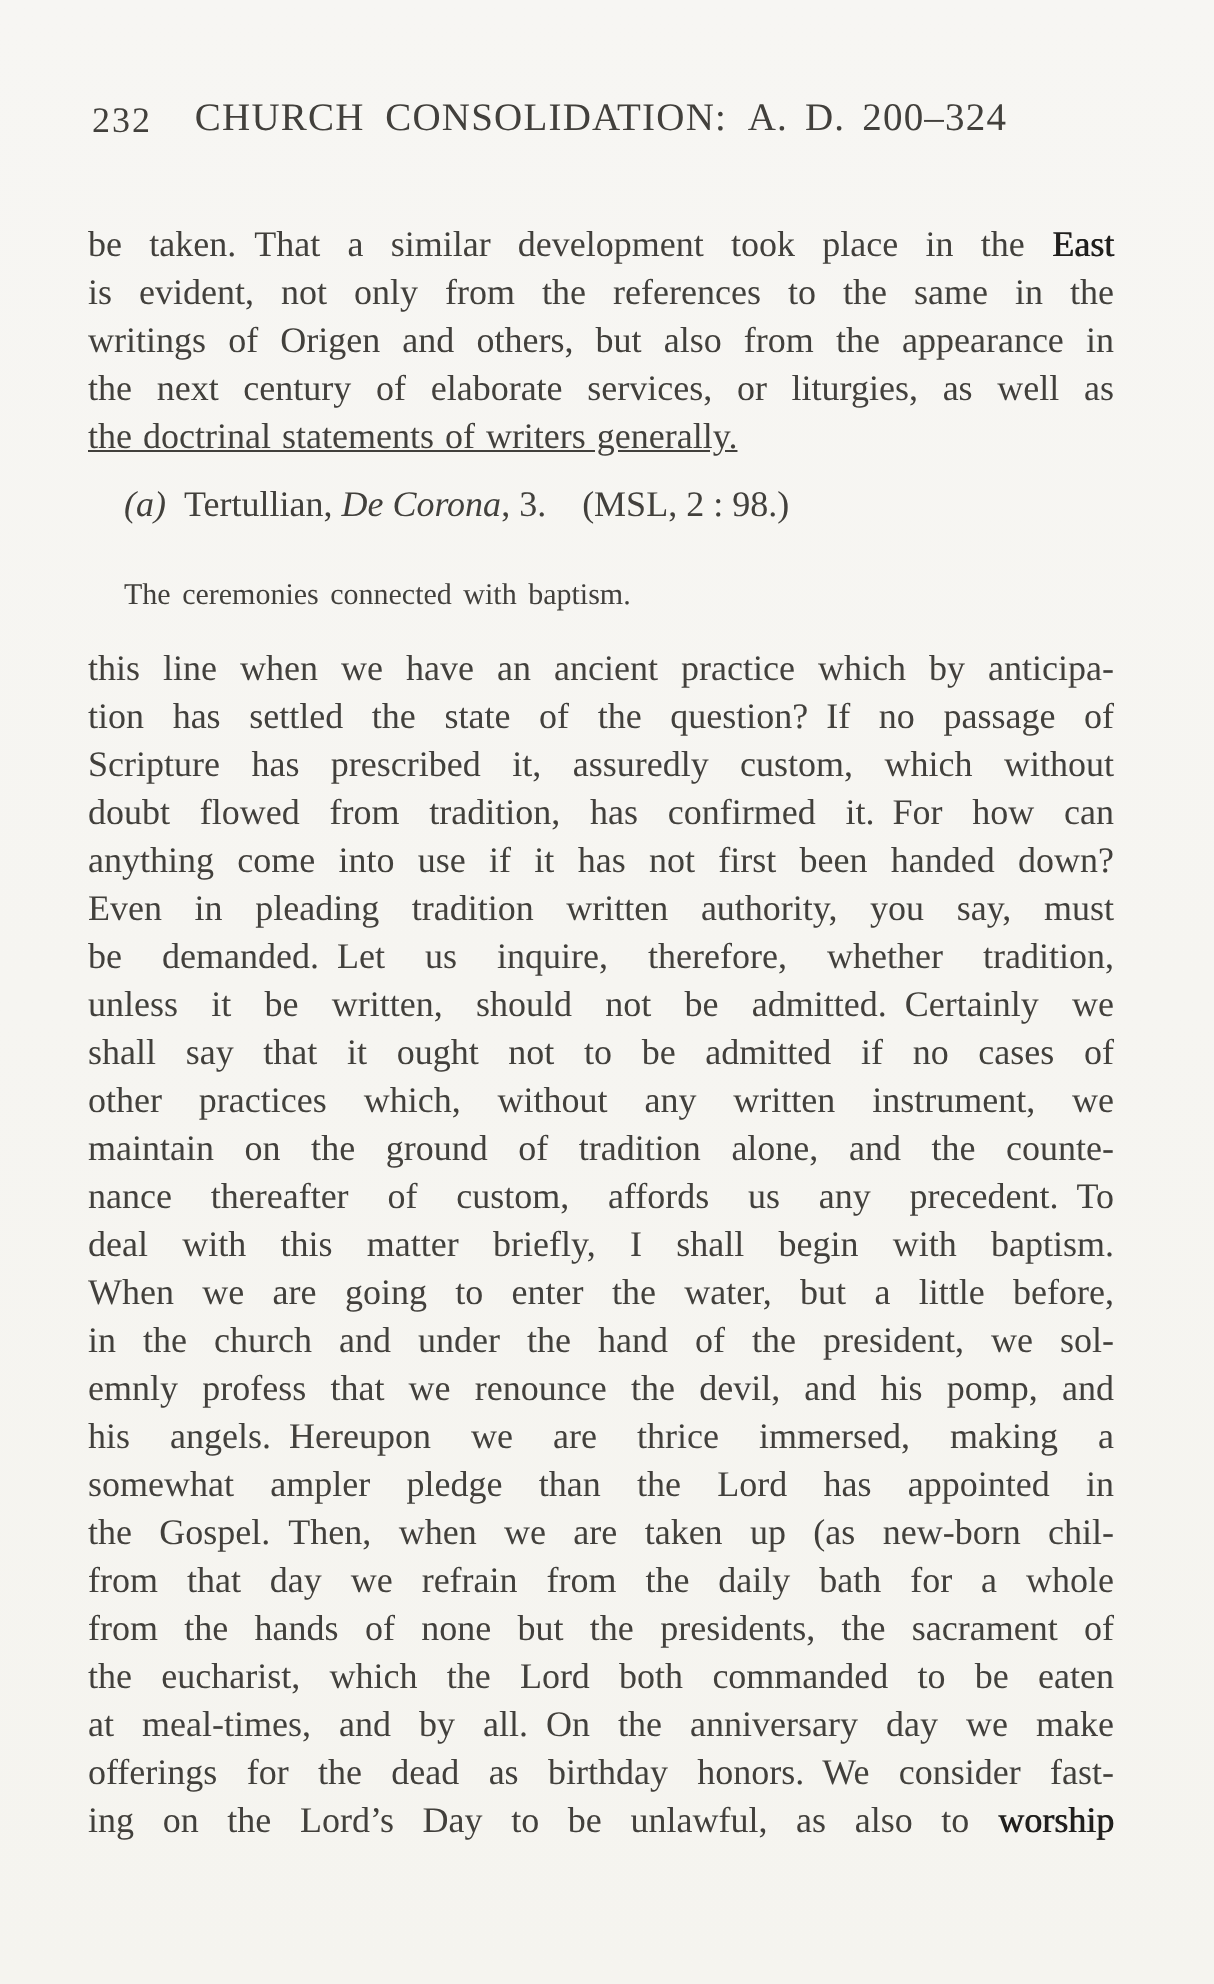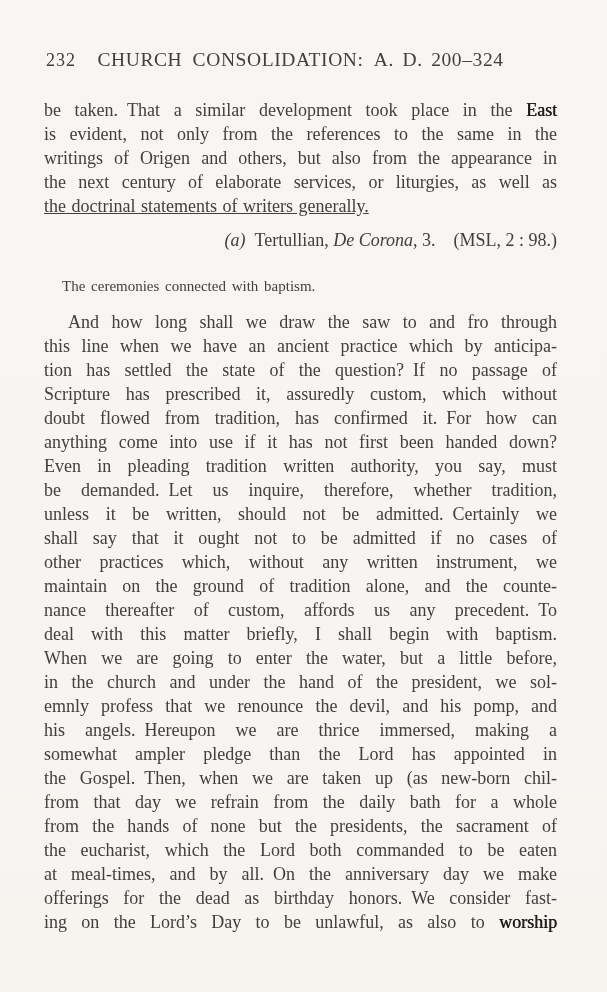--- a/index.html
+++ b/index.html
@@ -43,27 +43,26 @@
   }
   .para { font-size: 18px; }
   .tline {
     line-height: 24px;
     text-align: justify;
     text-align-last: justify;
     word-spacing: 1px;
   }
   .tline.last-left { text-align-last: left; text-decoration: underline; }
   .tline.indent { text-indent: 24px; }
-  .intro { margin-top: 26px; }
+  .intro { margin-top: 38px; }
   .citation {
     margin-top: 10px;
     padding-left: 18px;
     font-size: 18px;
     line-height: 24px;
-    text-align: right;
   }
   .citation .it { font-style: italic; }
   .note {
     margin-top: 24px;
     padding-left: 18px;
     font-size: 15px;
     line-height: 20px;
     word-spacing: 2px;
   }
   .body-para { margin-top: 14px; }
@@ -90,21 +89,20 @@
       <div class="tline last-left">the doctrinal statements of writers generally.</div>
     </div>
 
   <div class="citation">
     <span class="it">(a)</span><span> Tertullian, </span><span class="it">De Corona</span><span>, 3.  (MSL, 2 : 98.)</span>
   </div>
 
   <div class="note">The ceremonies connected with baptism.</div>
 
   <div class="para body-para">
-      <div class="tline indent">And how long shall we draw the saw to and fro through</div>
       <div class="tline">this line when we have an ancient practice which by anticipa-</div>
       <div class="tline">tion has settled the state of the question? If no passage of</div>
       <div class="tline">Scripture has prescribed it, assuredly custom, which without</div>
       <div class="tline">doubt flowed from tradition, has confirmed it. For how can</div>
       <div class="tline">anything come into use if it has not first been handed down?</div>
       <div class="tline">Even in pleading tradition written authority, you say, must</div>
       <div class="tline">be demanded. Let us inquire, therefore, whether tradition,</div>
       <div class="tline">unless it be written, should not be admitted. Certainly we</div>
       <div class="tline">shall say that it ought not to be admitted if no cases of</div>
       <div class="tline">other practices which, without any written instrument, we</div>

